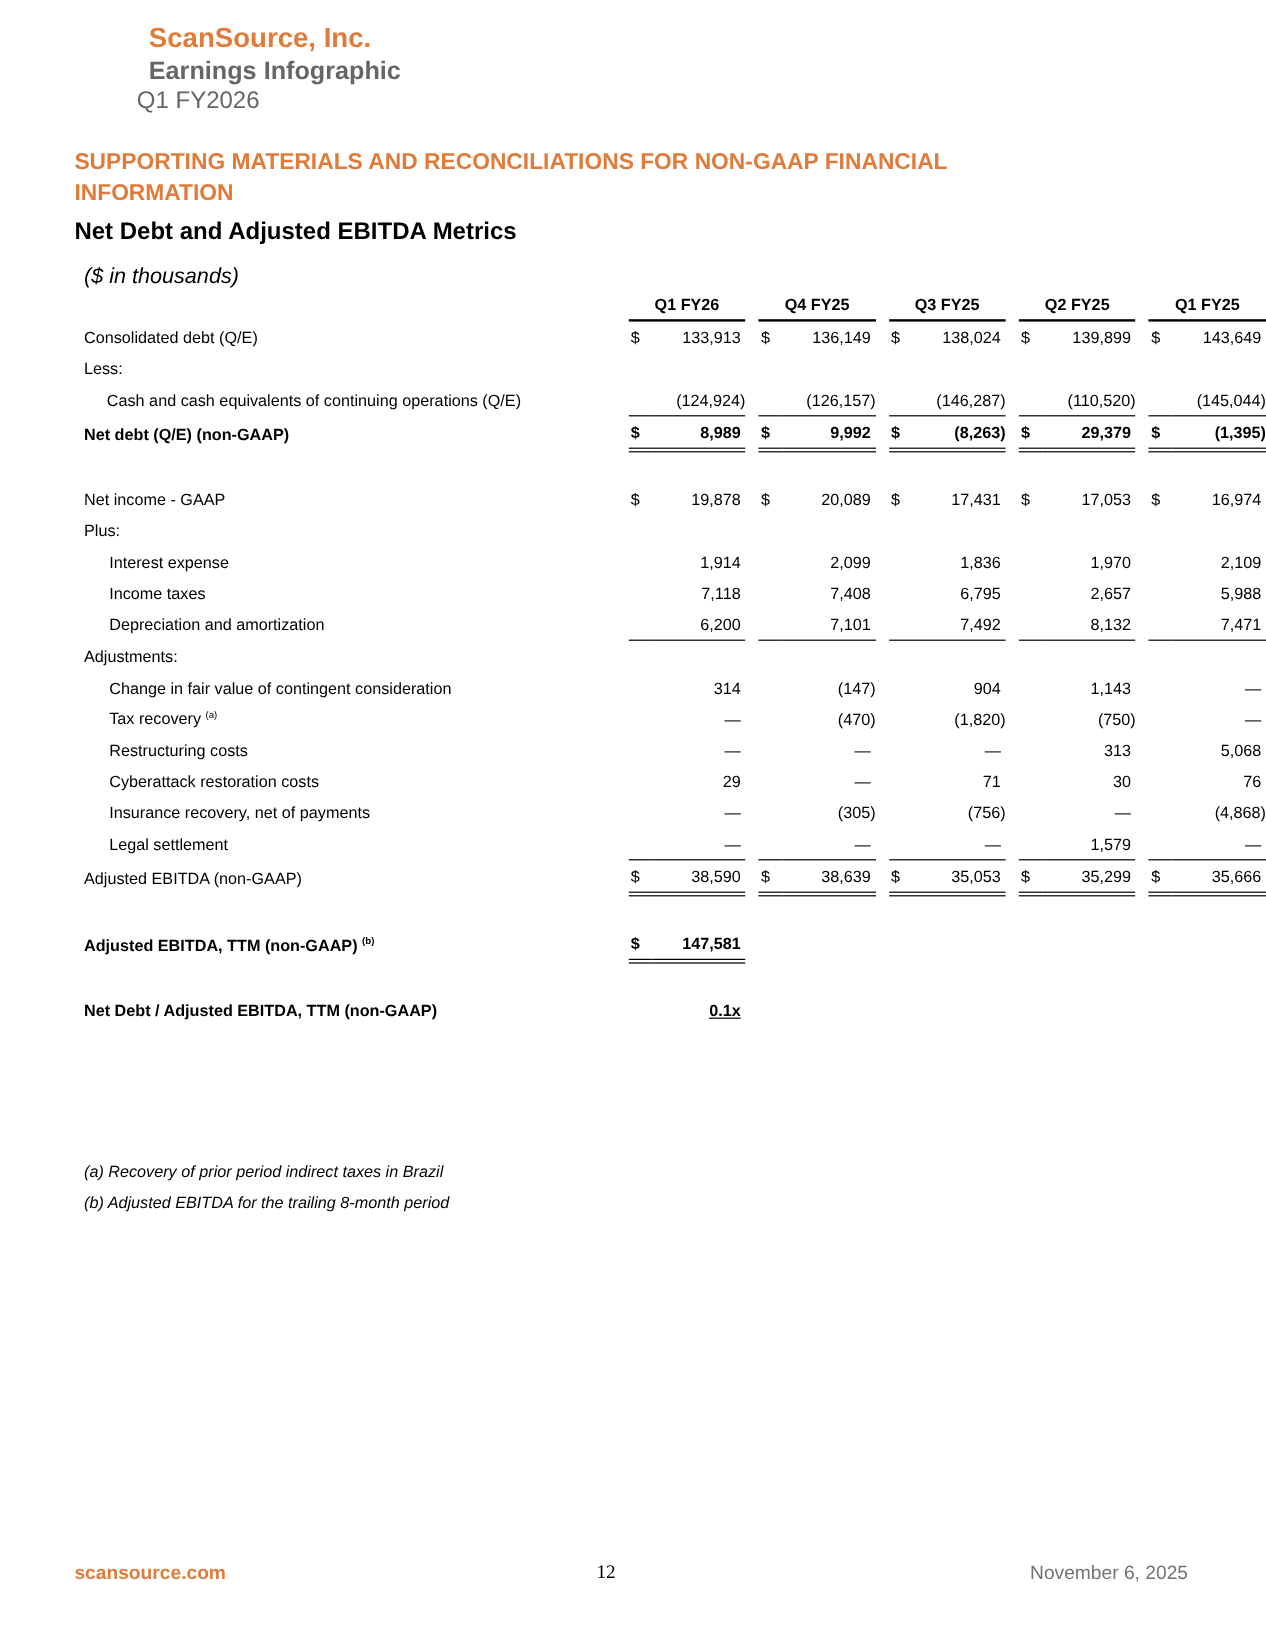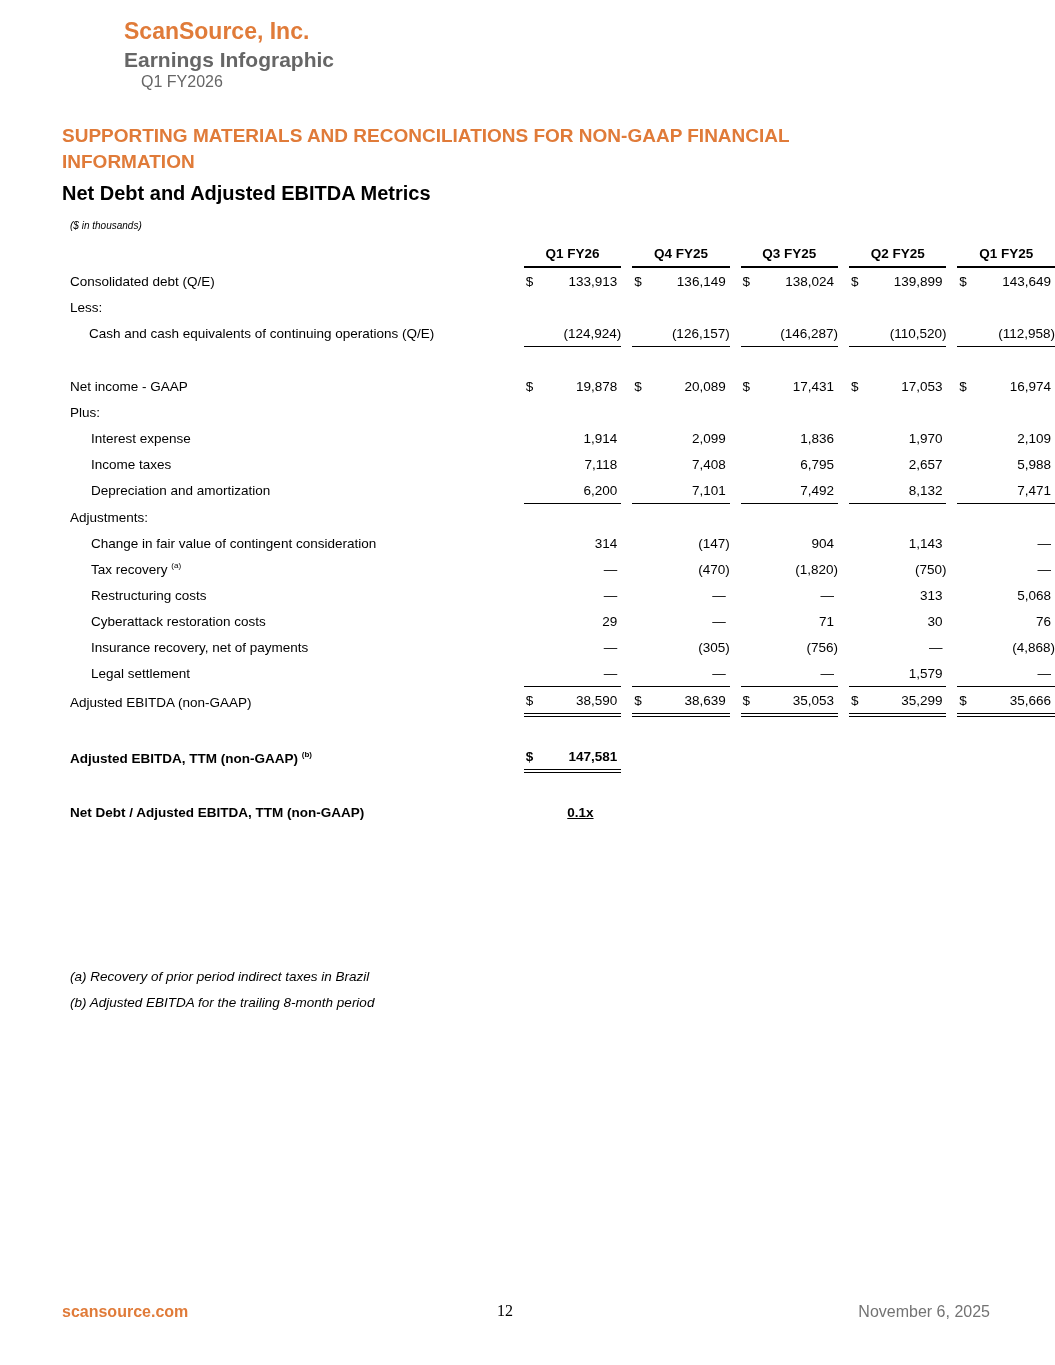--- a/index.html
+++ b/index.html
@@ -1,24 +1,24 @@
 <!DOCTYPE html>
 <html><head>
 <meta charset="utf-8">
 <style>
   html, body { margin: 0; padding: 0; background: #ffffff; }
   body { width: 1055px; height: 1365px; position: relative; overflow: hidden;
          font-family: "Liberation Sans", sans-serif; color: #000; }
   .hdr-company { position: absolute; left: 124px; top: 18px; font-size: 23px; font-weight: bold; color: #E07B39; }
   .hdr-sub { position: absolute; left: 124px; top: 48px; font-size: 21px; font-weight: bold; color: #666666; }
-  .hdr-period { position: absolute; left: 141px; top: 73px; font-size: 16px; color: #666666; }
+  .hdr-period { position: absolute; left: 114px; top: 73px; font-size: 20px; color: #666666; }
   .section-title { position: absolute; left: 62px; top: 123px; width: 830px; font-size: 19px; font-weight: bold;
                    color: #E07B39; line-height: 26px; }
   .metric-title { position: absolute; left: 62px; top: 182px; font-size: 20px; font-weight: bold; color: #000; }
-  .units { position: absolute; left: 70px; top: 220px; font-size: 10px; font-style: italic; }
+  .units { position: absolute; left: 70px; top: 220px; font-size: 18px; font-style: italic; }
 
   table.fin { position: absolute; left: 62px; top: 240px; border-collapse: separate; border-spacing: 0;
               font-size: 13.5px; }
   table.fin td { height: 26px; padding: 0; vertical-align: middle; white-space: nowrap; }
   td.lbl { width: 423px; padding-left: 8px !important; }
   td.lbl.ind { padding-left: 27px !important; }
   td.lbl.ind2 { padding-left: 29px !important; }
   td.gap { width: 9px; }
   td.dol { width: 18px; padding-left: 2px !important; text-align: left; }
   td.val { width: 74px; text-align: right; padding-right: 4px !important; }
@@ -106,21 +106,39 @@
         <td class="dol cell" style="border-bottom: 1.5px solid rgb(0, 0, 0);"></td>
         <td class="val cell neg" style="border-bottom: 1.5px solid rgb(0, 0, 0);">(126,157)</td>
         <td class="gap"></td>
         <td class="dol cell" style="border-bottom: 1.5px solid rgb(0, 0, 0);"></td>
         <td class="val cell neg" style="border-bottom: 1.5px solid rgb(0, 0, 0);">(146,287)</td>
         <td class="gap"></td>
         <td class="dol cell" style="border-bottom: 1.5px solid rgb(0, 0, 0);"></td>
         <td class="val cell neg" style="border-bottom: 1.5px solid rgb(0, 0, 0);">(110,520)</td>
         <td class="gap"></td>
         <td class="dol cell" style="border-bottom: 1.5px solid rgb(0, 0, 0);"></td>
-        <td class="val cell neg" style="border-bottom: 1.5px solid rgb(0, 0, 0);">(112,958)</td>
+        <td class="val cell neg" style="border-bottom: 1.5px solid rgb(0, 0, 0);">(145,044)</td>
+      </tr>
+      <tr>
+        <td class="lbl b"><span>Net debt (Q/E) (non-GAAP)</span></td>
+        <td class="gap"></td>
+        <td class="dol cell b" style="border-bottom: 4px double rgb(0, 0, 0);">$</td>
+        <td class="val cell b" style="border-bottom: 4px double rgb(0, 0, 0);">8,989</td>
+        <td class="gap"></td>
+        <td class="dol cell b" style="border-bottom: 4px double rgb(0, 0, 0);">$</td>
+        <td class="val cell b" style="border-bottom: 4px double rgb(0, 0, 0);">9,992</td>
+        <td class="gap"></td>
+        <td class="dol cell b" style="border-bottom: 4px double rgb(0, 0, 0);">$</td>
+        <td class="val cell b neg" style="border-bottom: 4px double rgb(0, 0, 0);">(8,263)</td>
+        <td class="gap"></td>
+        <td class="dol cell b" style="border-bottom: 4px double rgb(0, 0, 0);">$</td>
+        <td class="val cell b" style="border-bottom: 4px double rgb(0, 0, 0);">29,379</td>
+        <td class="gap"></td>
+        <td class="dol cell b" style="border-bottom: 4px double rgb(0, 0, 0);">$</td>
+        <td class="val cell b neg" style="border-bottom: 4px double rgb(0, 0, 0);">(1,395)</td>
       </tr>
       <tr>
         <td colspan="16" style="height: 26px;"></td>
       </tr>
       <tr>
         <td class="lbl"><span>Net income - GAAP</span></td>
         <td class="gap"></td>
         <td class="dol cell">$</td>
         <td class="val cell">19,878</td>
         <td class="gap"></td>
@@ -373,21 +391,21 @@
         <td class="dol cell b"></td>
         <td class="val cell b"></td>
       </tr>
       <tr>
         <td colspan="16" style="height: 26px;"></td>
       </tr>
       <tr>
         <td class="lbl b"><span>Net Debt / Adjusted EBITDA, TTM (non-GAAP)</span></td>
         <td class="gap"></td>
         <td class="dol cell b"></td>
-        <td class="val cell b" style="text-align: center; padding-right: 12px; text-decoration: underline;">0.1x</td>
+        <td class="val cell b" style="text-align: right; padding-right: 12px; text-decoration: underline;">0.1x</td>
         <td class="gap"></td>
         <td class="dol cell b"></td>
         <td class="val cell b"></td>
         <td class="gap"></td>
         <td class="dol cell b"></td>
         <td class="val cell b"></td>
         <td class="gap"></td>
         <td class="dol cell b"></td>
         <td class="val cell b"></td>
         <td class="gap"></td>

